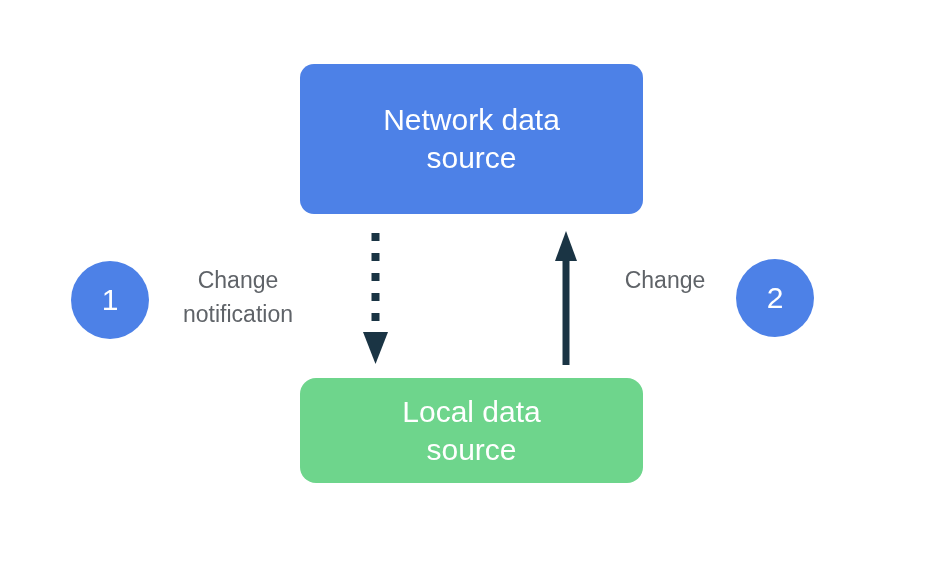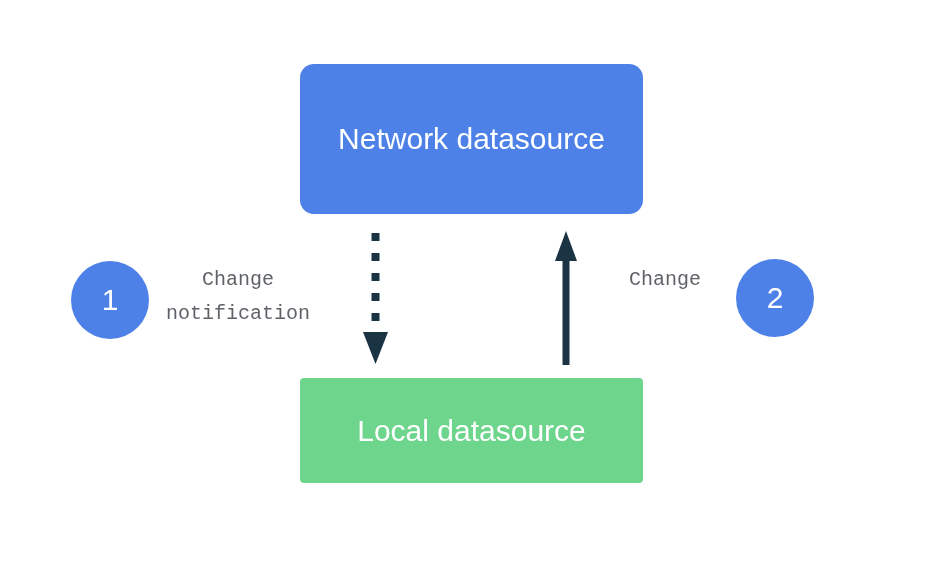--- a/index.html
+++ b/index.html
@@ -11,42 +11,42 @@
     position: relative;
     width: 946px;
     height: 580px;
     background: var(--background, #ffffff);
     font-family: "Liberation Sans", "DejaVu Sans", sans-serif;
     overflow: hidden;
   }
   .box {
     position: absolute;
     display: flex;
-    flex-direction: row;
+    flex-direction: column;
     align-items: center;
     justify-content: center;
     text-align: center;
     color: var(--box-text-white, #ffffff);
     font-size: 30px;
     line-height: 38px;
   }
   .box-network {
     left: 300px;
     top: 64px;
     width: 343px;
     height: 150px;
     border-radius: 14px;
     background: var(--box-blue, #4D81E7);
   }
   .box-local {
     left: 300px;
     top: 378px;
     width: 343px;
     height: 105px;
-    border-radius: 4px;
+    border-radius: 16px;
     background: var(--box-green, #6ED58C);
     justify-content: center;
   }
   .arrows {
     position: absolute;
     left: 0;
     top: 0;
     width: 946px;
     height: 580px;
     pointer-events: none;
@@ -78,23 +78,22 @@
     align-items: center;
     justify-content: center;
   }
   .badge-1 { left: 71px;  top: 261px; }
   .badge-2 { left: 736px; top: 259px; }
   .step-label {
     position: absolute;
     width: 250px;
     text-align: center;
     color: var(--label-gray, #5F6368);
-    font-size: 20px;
+    font-size: 23px;
     line-height: 34px;
-    font-family: Liberation Mono, monospace;
   }
   .label-1 { left: 113px; top: 263px; }
   .label-2 { left: 540px; top: 263px; }
 </style>
 </head>
 <body>
 
 <div class="canvas">
 
   <div class="box box-network">

